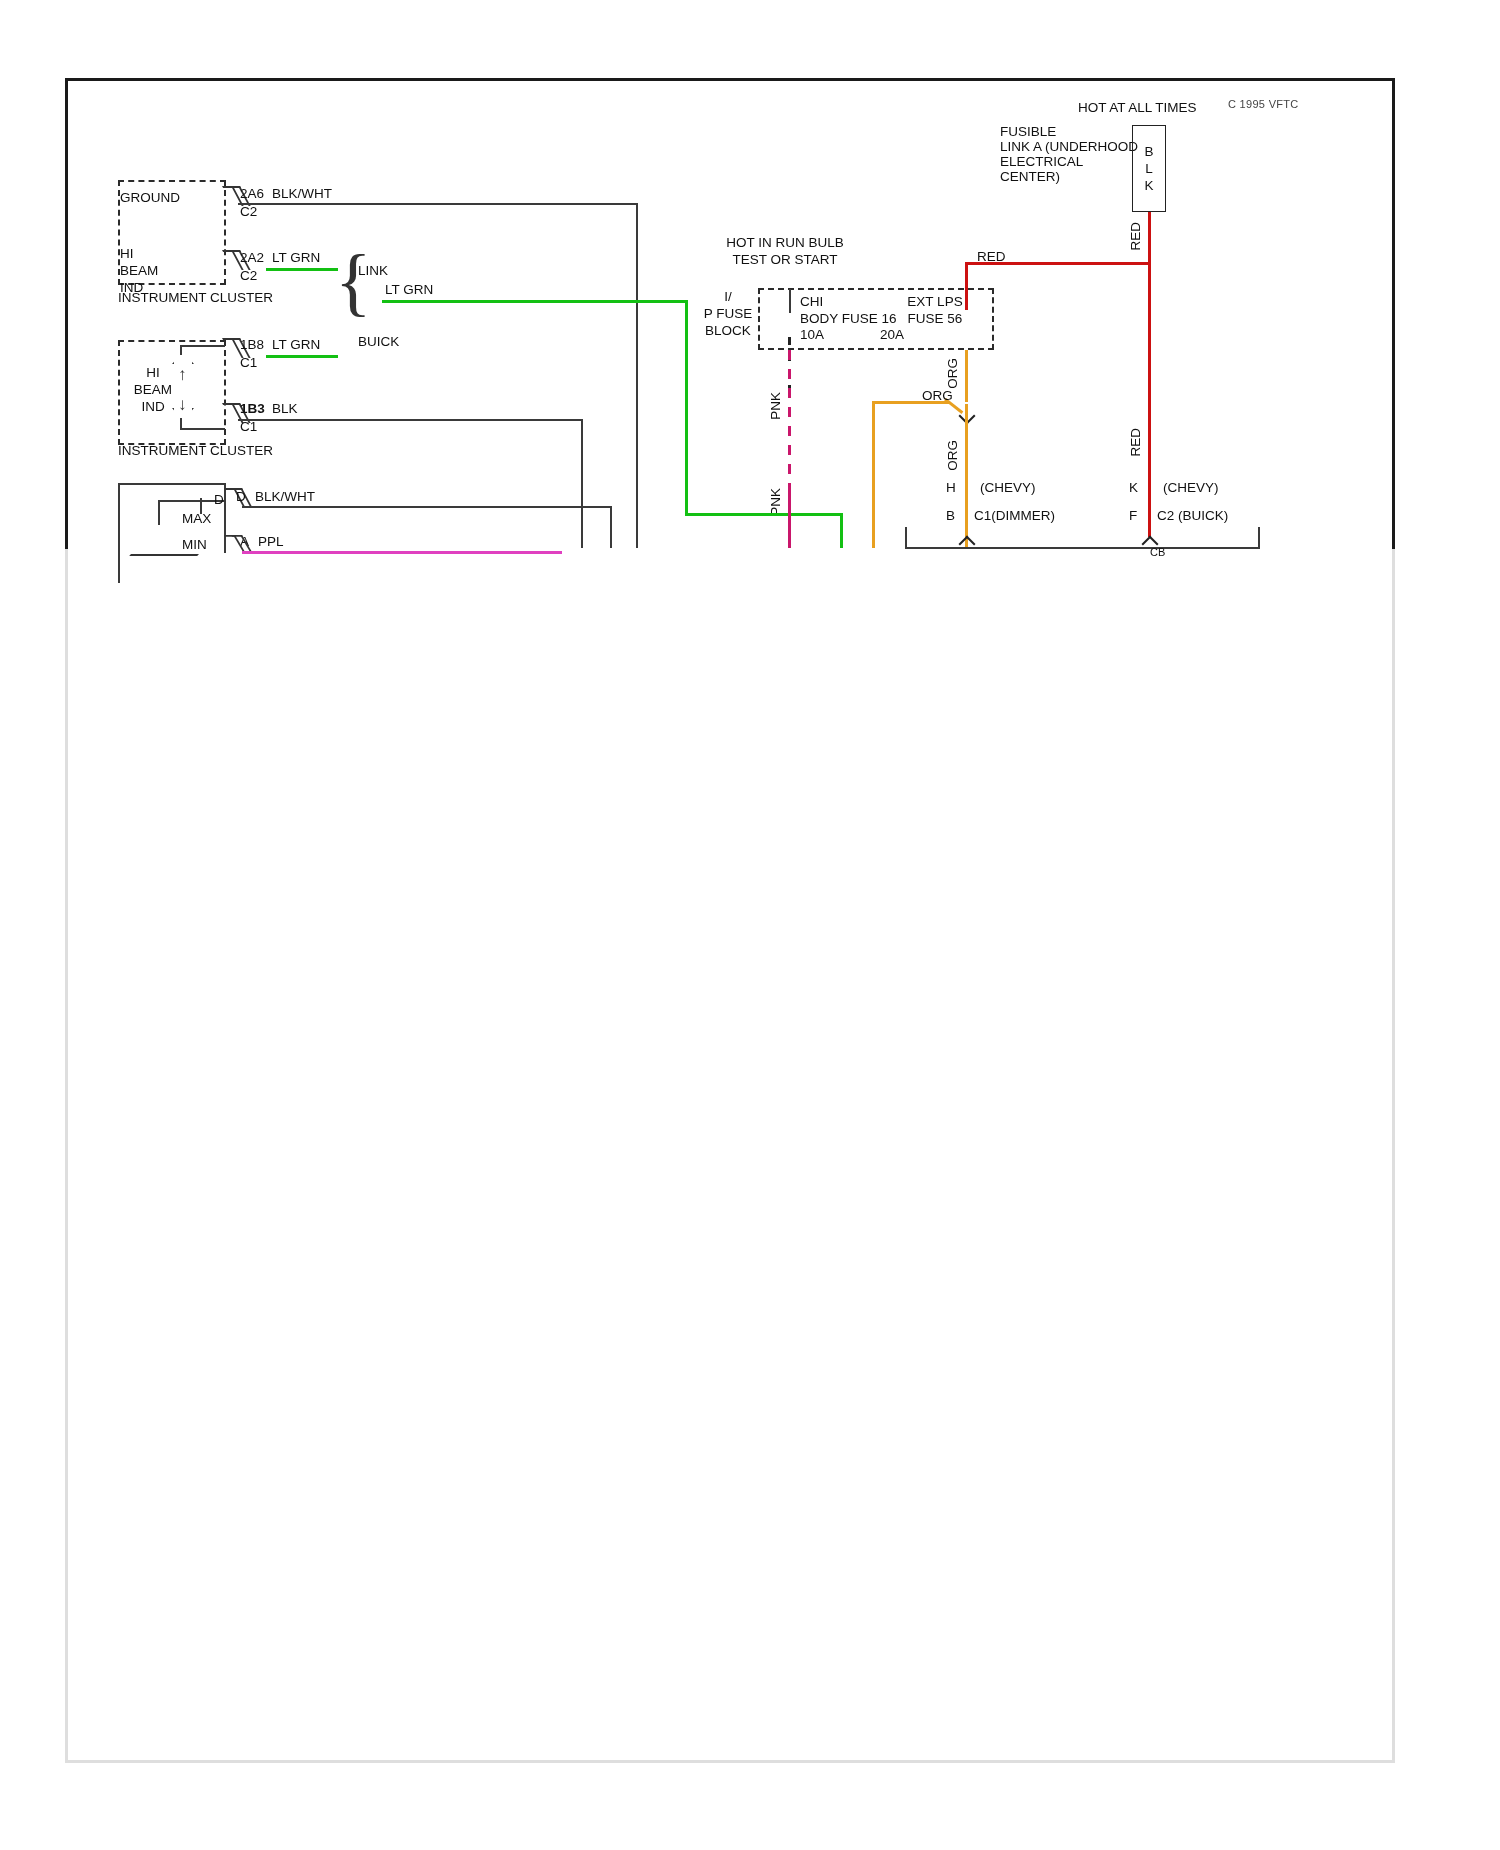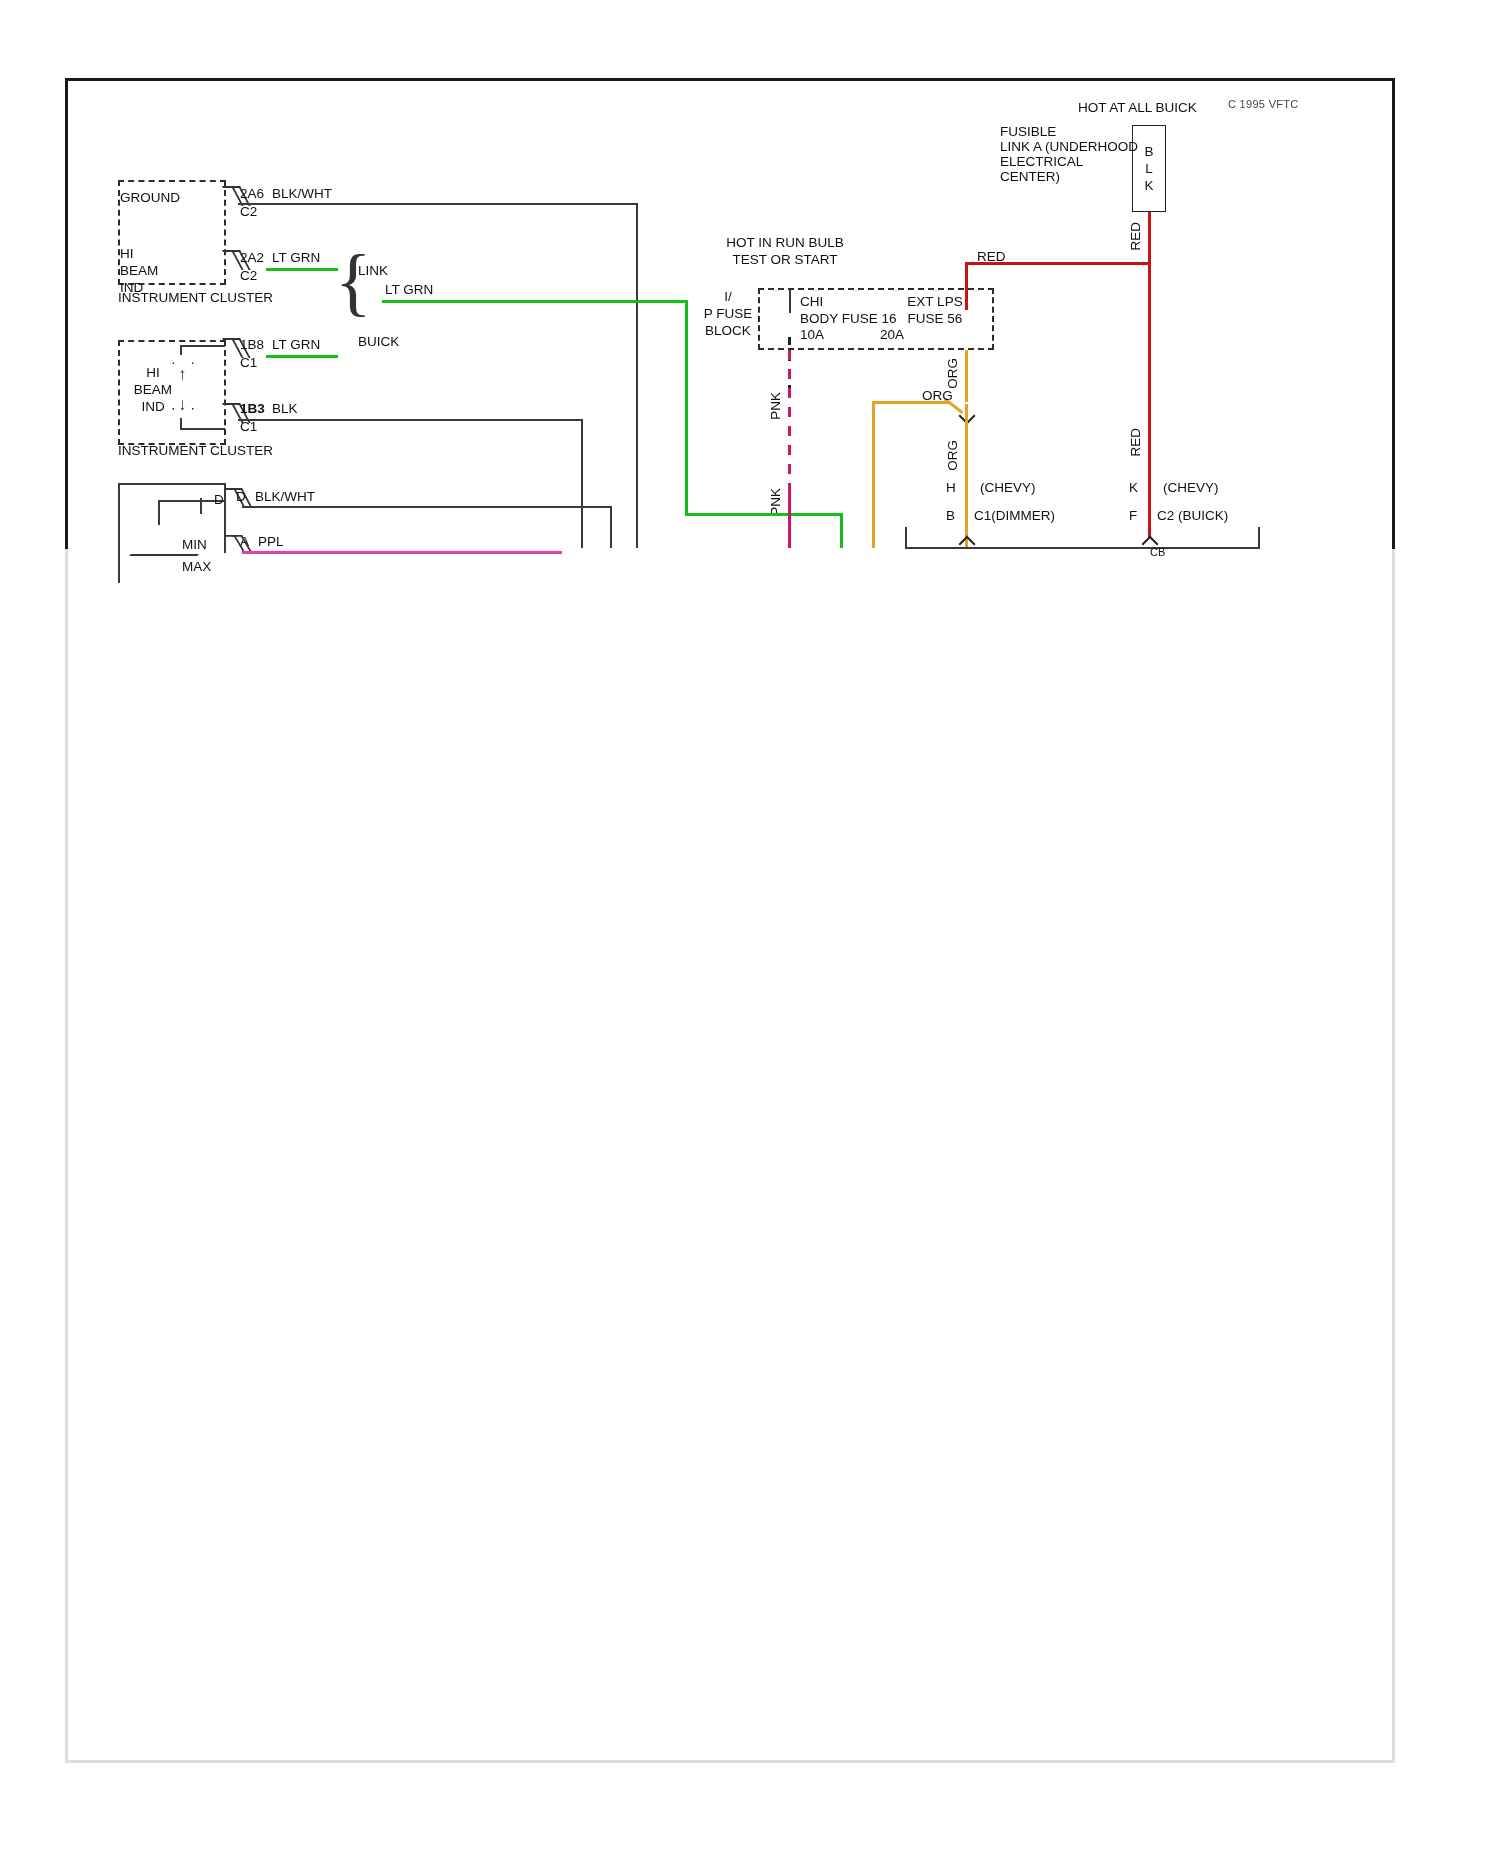--- a/index.html
+++ b/index.html
@@ -193,21 +193,21 @@
   </div>
 
   <div id="fade"></div>
 
   <div id="frame"></div>
 
   <div class="lyr" style="z-index:60;">
 
     <div id="copyright" style="left:1228px;top:98px;">C  1995 VFTC</div>
 
-    <div class="t" style="left:1078px;top:100px;">HOT AT ALL BUICK</div>
+    <div class="t" style="left:1078px;top:100px;">HOT AT ALL TIMES</div>
 
     <div class="t r" style="left:1000px;top:124px;width:160px;">FUSIBLE
 LINK A (UNDERHOOD
 ELECTRICAL
 CENTER)</div>
     <div class="box" style="left:1132px;top:125px;width:34px;height:87px;"></div>
     <div class="t c" style="left:1132px;top:143px;width:34px;line-height:17px;">B
 L
 K</div>
 
@@ -354,17 +354,17 @@
     <div class="t" style="left:236px;top:489px;">D</div>
     <div class="t" style="left:255px;top:489px;">BLK/WHT</div>
     <div class="w h" style="left:242px;top:506px;width:370px;"></div>
     <div class="w v" style="left:610px;top:506px;height:42px;"></div>
 
     <div class="t" style="left:240px;top:534px;">A</div>
     <div class="t" style="left:258px;top:534px;">PPL</div>
     <div class="conn" style="left:224px;top:534px;transform:scaleY(.9);"></div>
     <div class="w h ppl" style="left:242px;top:551px;width:320px;height:3px;"></div>
 
-    <div class="t" style="left:182px;top:511px;margin-top:48px;">MAX</div>
+    <div class="t" style="left:182px;top:511px;">MAX</div>
     <div class="t" style="left:182px;top:537px;">MIN</div>
   </div>
 
 </div>
 
 </body></html>

